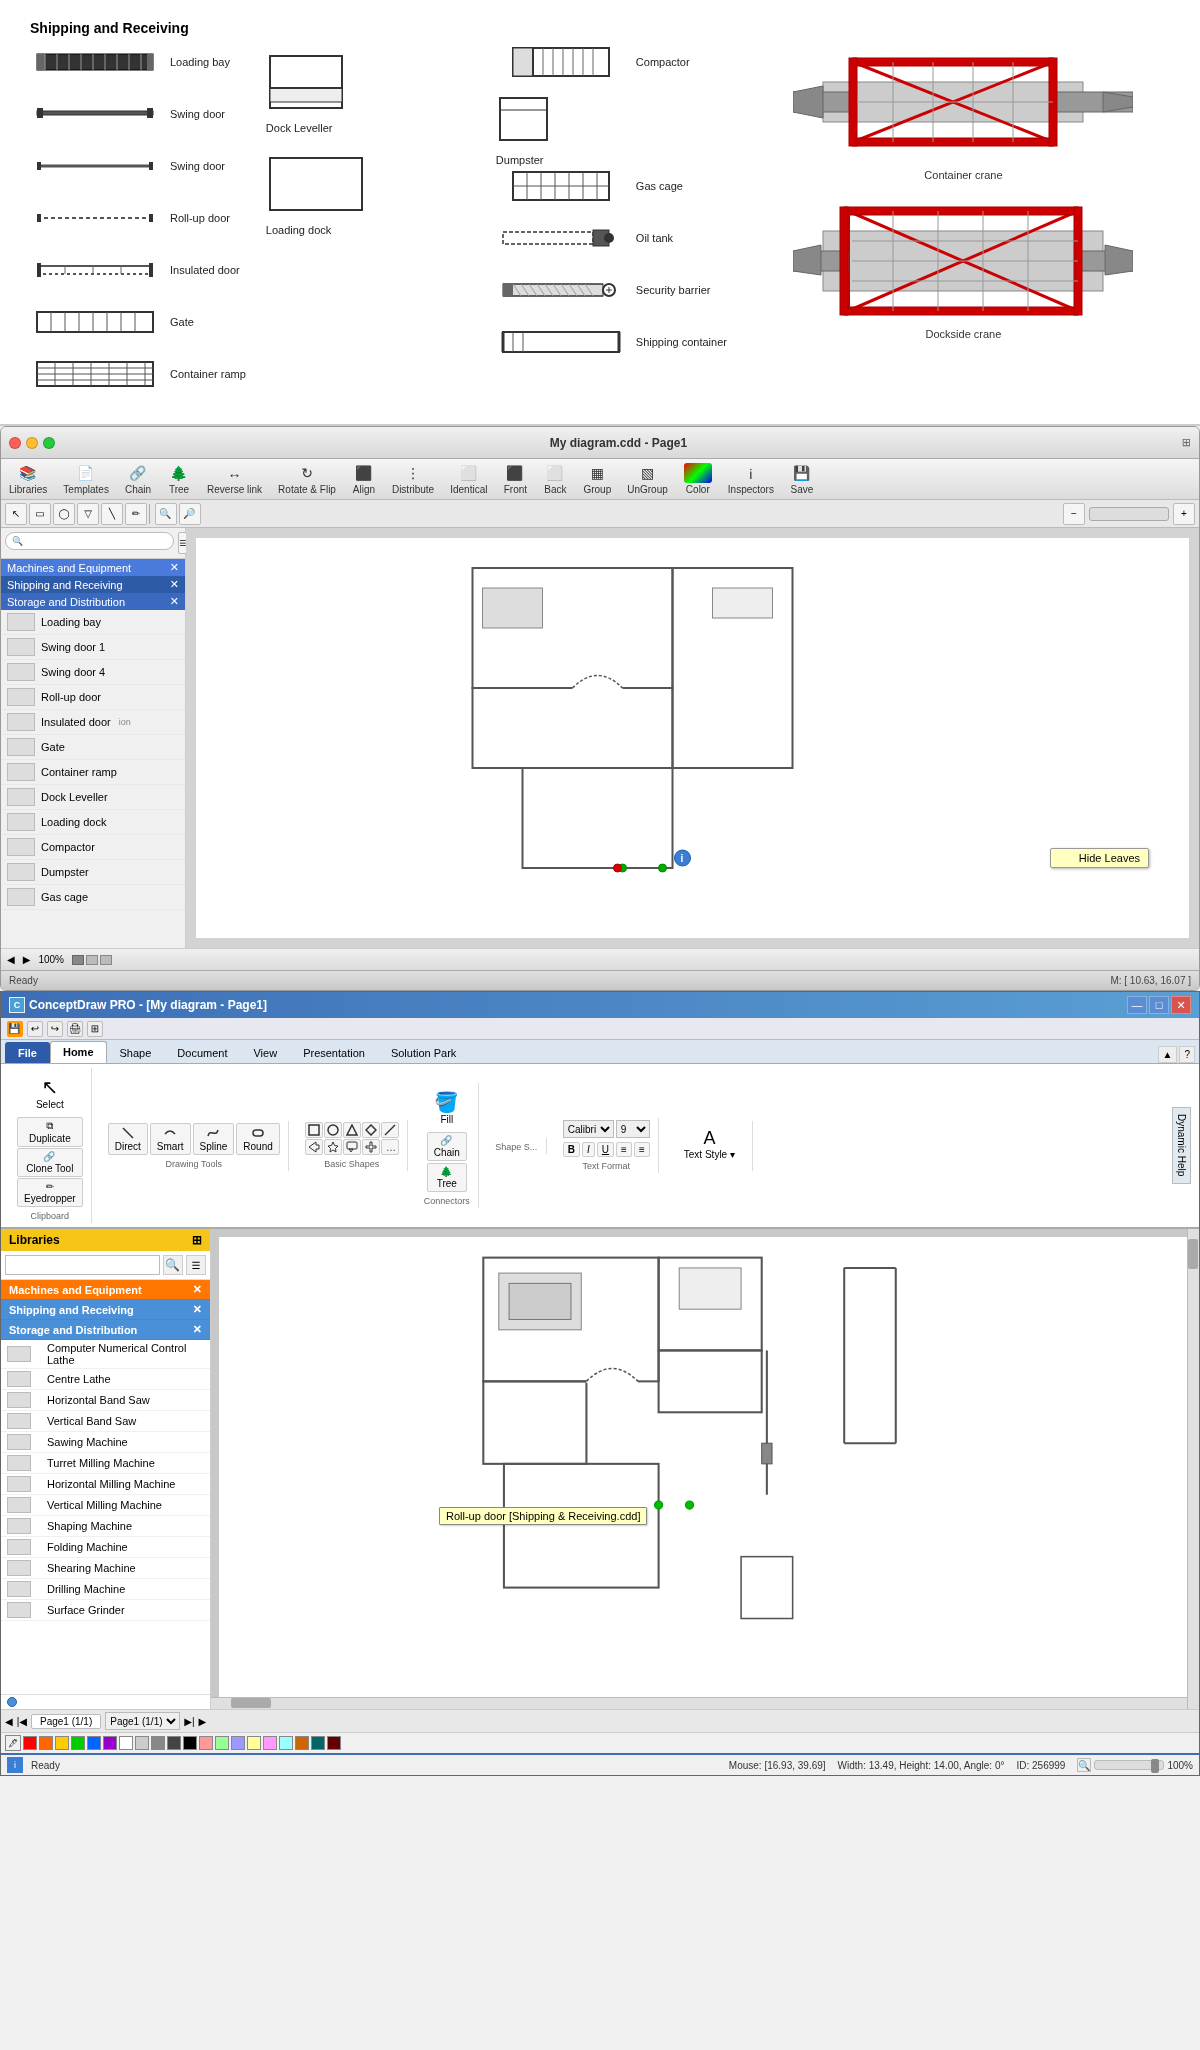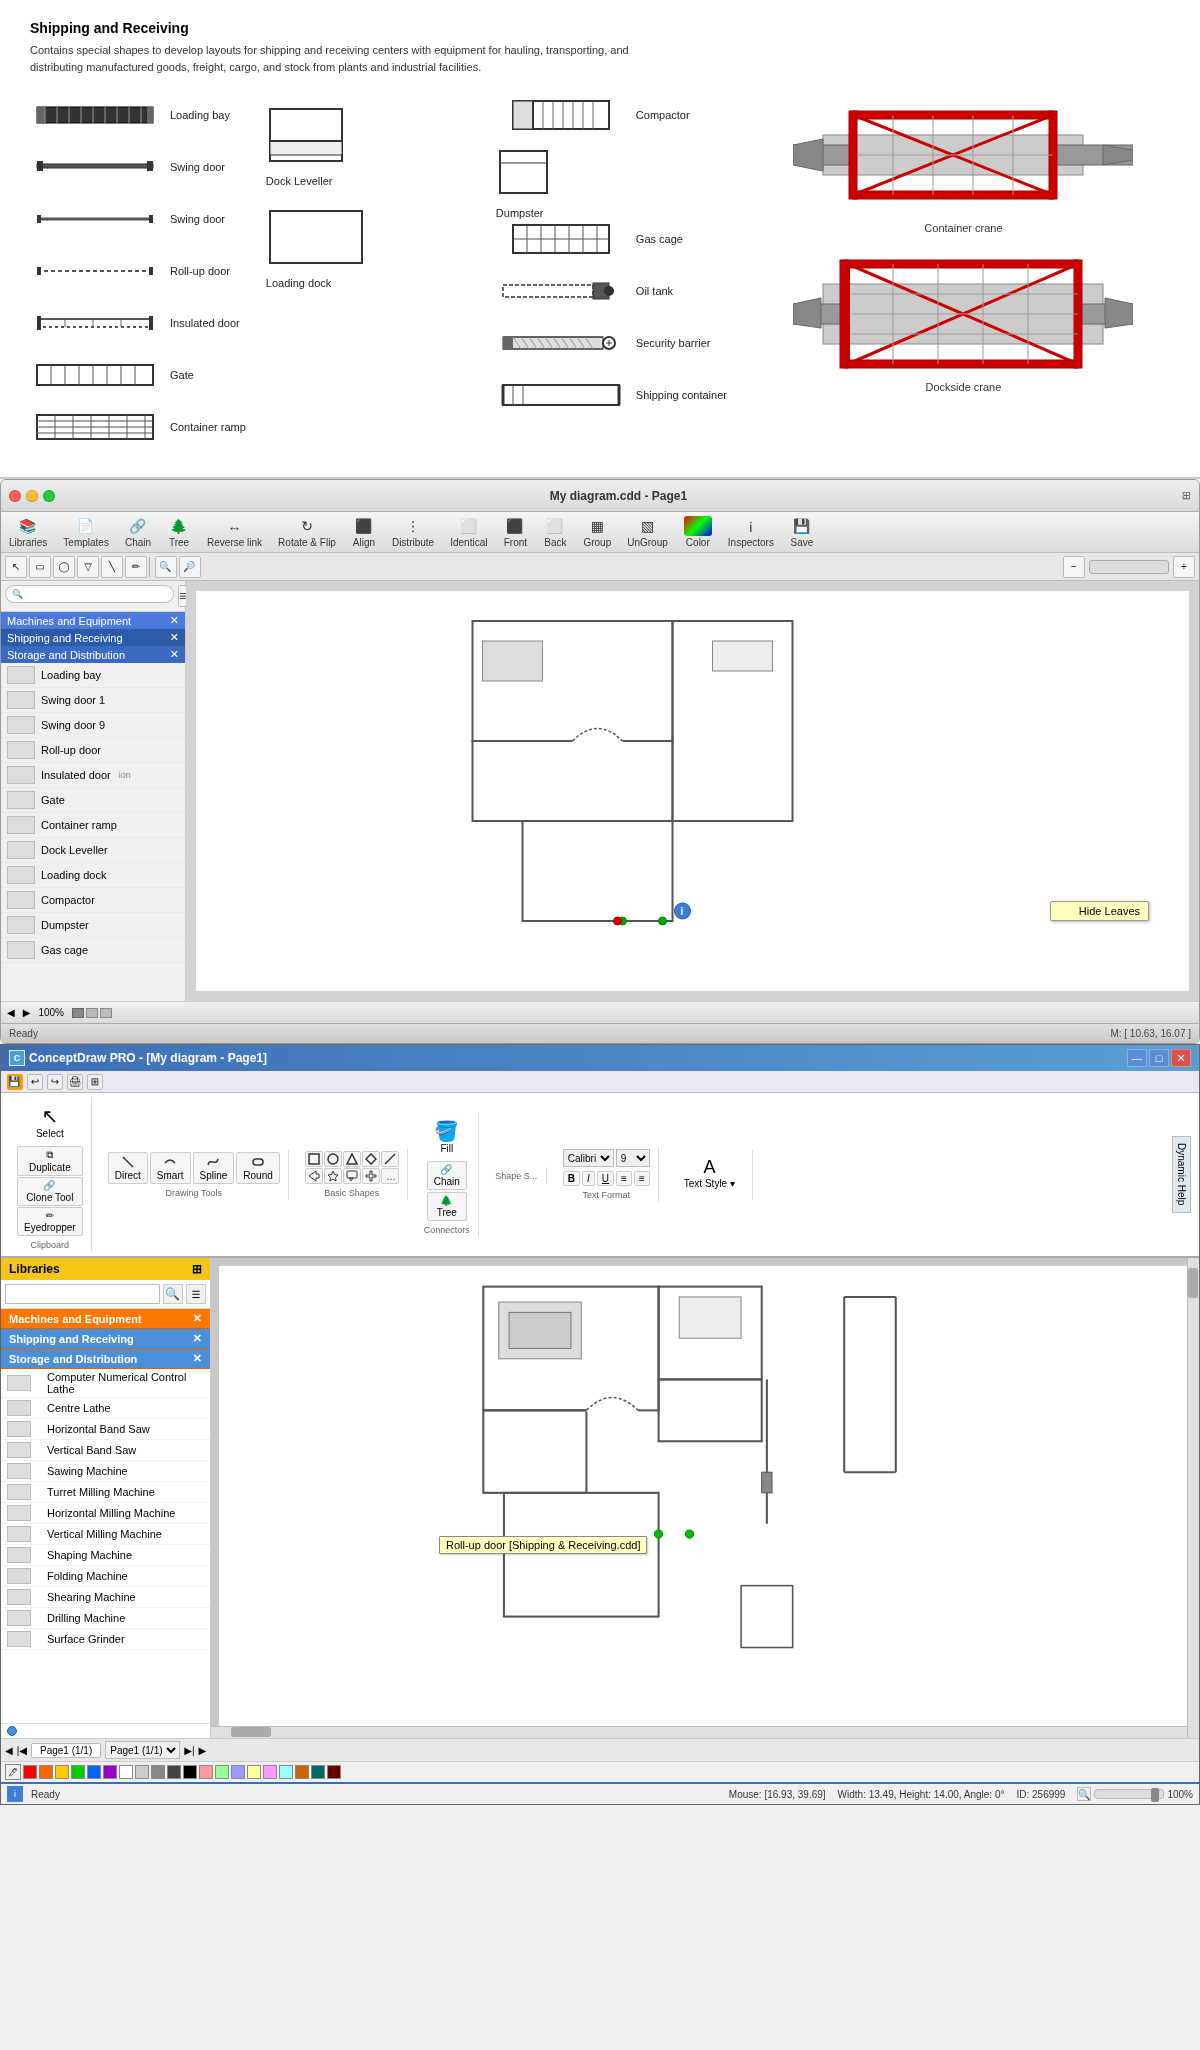--- a/index.html
+++ b/index.html
@@ -498,21 +498,20 @@
       border: 1px solid #bbb;
       border-radius: 2px;
       cursor: pointer;
     }
   </style>
 </head>
 <body>
 
 <div class="shape-reference">
   <h2>Shipping and Receiving</h2>
-  <p>Contains special shapes to develop layouts for shipping and receiving centers with equipment for hauling, transporting, and distributing manufactured goods, freight, cargo, and stock from plants and industrial facilities.</p>
 
   <div class="shapes-grid">
 
     <div class="shapes-col">
 
       <div class="shape-item">
         <div class="shape-icon">
           <svg width="120" height="32" viewBox="0 0 120 32">
             <rect x="2" y="8" width="116" height="16" fill="#333" stroke="#000" stroke-width="1"></rect>
             <rect x="2" y="8" width="8" height="16" fill="#666"></rect>
@@ -931,21 +930,21 @@
         <div class="mac-lib-item">
             <div class="mac-lib-thumb"></div>
             <span>Loading bay</span>
           </div>
         <div class="mac-lib-item">
             <div class="mac-lib-thumb"></div>
             <span>Swing door 1</span>
           </div>
         <div class="mac-lib-item">
             <div class="mac-lib-thumb"></div>
-            <span>Swing door 9</span>
+            <span>Swing door 4</span>
           </div>
         <div class="mac-lib-item">
             <div class="mac-lib-thumb"></div>
             <span>Roll-up door</span>
           </div>
         <div class="mac-lib-item">
             <div class="mac-lib-thumb"></div>
             <span>Insulated door</span>
             <span style="font-size:9px;color:#888;margin-left:2px;">ion</span>
           </div>
@@ -1044,20 +1043,33 @@
   </div>
 
   <div style="background:#e8e8f0;padding:2px 6px;border-bottom:1px solid #bbb;display:flex;align-items:center;gap:4px;height:22px;">
     <div style="width:16px;height:16px;background:#ff9900;border-radius:2px;display:flex;align-items:center;justify-content:center;font-size:10px;color:white;">💾</div>
     <div style="width:16px;height:16px;background:#eee;border:1px solid #bbb;border-radius:2px;display:flex;align-items:center;justify-content:center;font-size:10px;">↩</div>
     <div style="width:16px;height:16px;background:#eee;border:1px solid #bbb;border-radius:2px;display:flex;align-items:center;justify-content:center;font-size:10px;">↪</div>
     <div style="width:16px;height:16px;background:#eee;border:1px solid #bbb;border-radius:2px;display:flex;align-items:center;justify-content:center;font-size:10px;">🖨</div>
     <div style="width:16px;height:16px;background:#eee;border:1px solid #bbb;border-radius:2px;display:flex;align-items:center;justify-content:center;font-size:10px;">⊞</div>
   </div>
 
+  <div class="win-ribbon-tabs">
+    <div class="win-ribbon-tab" style="background:#2e5ba8;color:white;font-weight:bold;">File</div>
+    <div class="win-ribbon-tab active">Home</div>
+    <div class="win-ribbon-tab">Shape</div>
+    <div class="win-ribbon-tab">Document</div>
+    <div class="win-ribbon-tab">View</div>
+    <div class="win-ribbon-tab">Presentation</div>
+    <div class="win-ribbon-tab">Solution Park</div>
+    <div style="margin-left:auto;display:flex;gap:2px;align-items:center;">
+      <div style="font-size:10px;padding:2px 4px;background:#eee;border:1px solid #ccc;cursor:pointer;">▲</div>
+      <div style="font-size:10px;padding:2px 4px;background:#eee;border:1px solid #ccc;cursor:pointer;">?</div>
+    </div>
+  </div>
 
   <div class="win-ribbon">
 
     <div class="win-ribbon-group">
       <div class="win-ribbon-big-btn">
         <div style="font-size:20px;">↖</div>
         <span>Select</span>
       </div>
       <div style="display:flex;flex-direction:column;gap:1px;">
         <div class="win-ribbon-btn">

